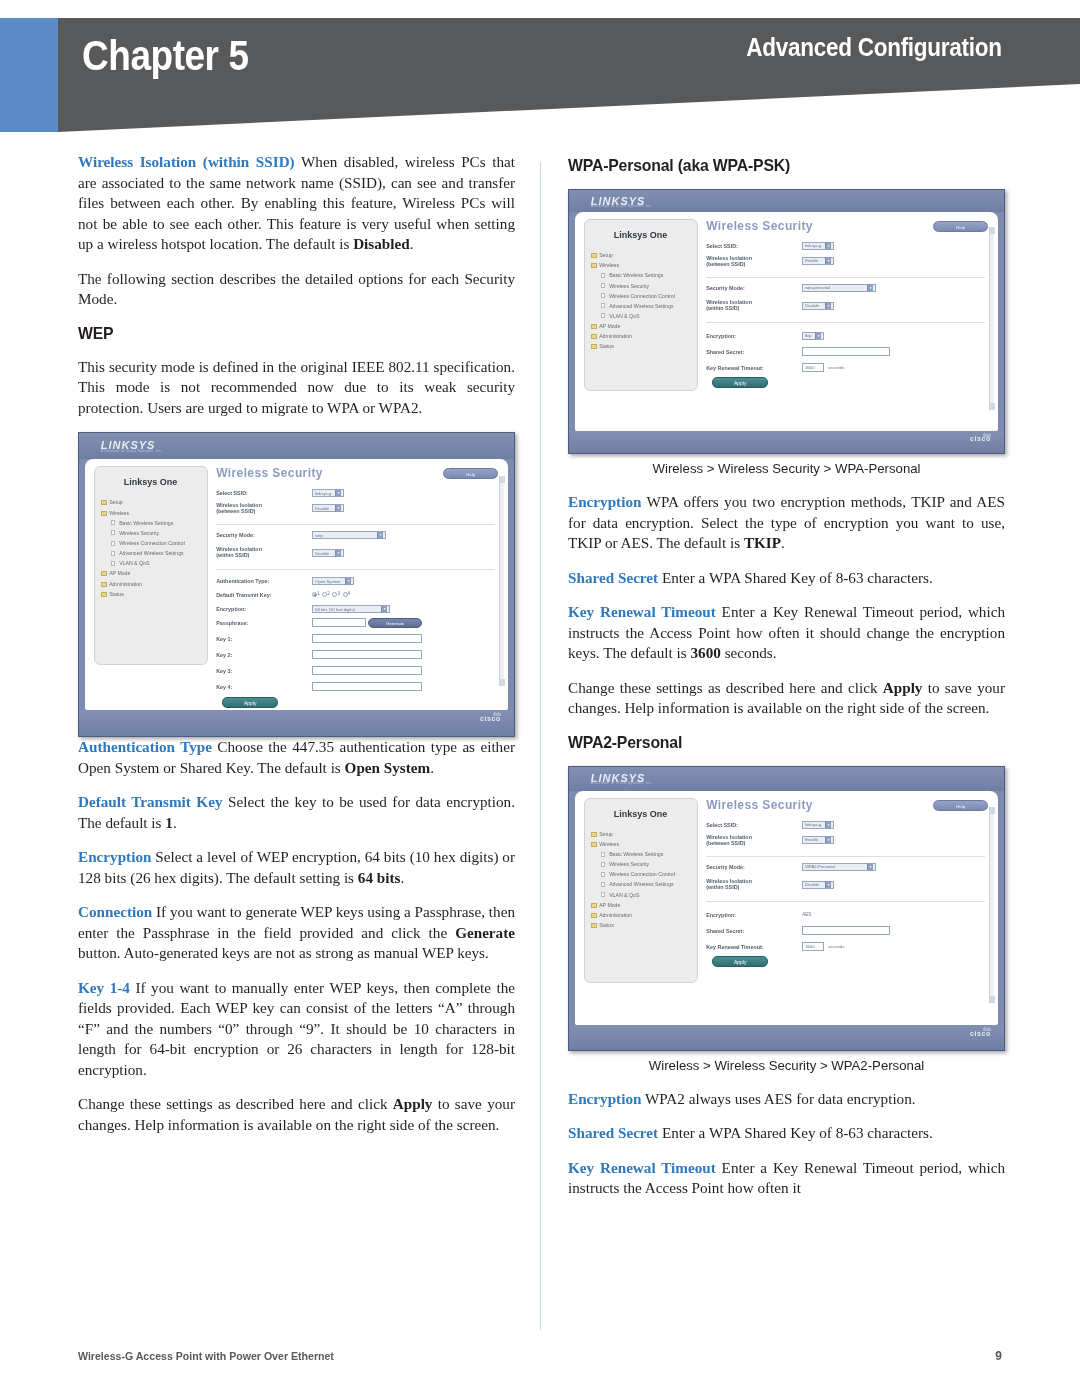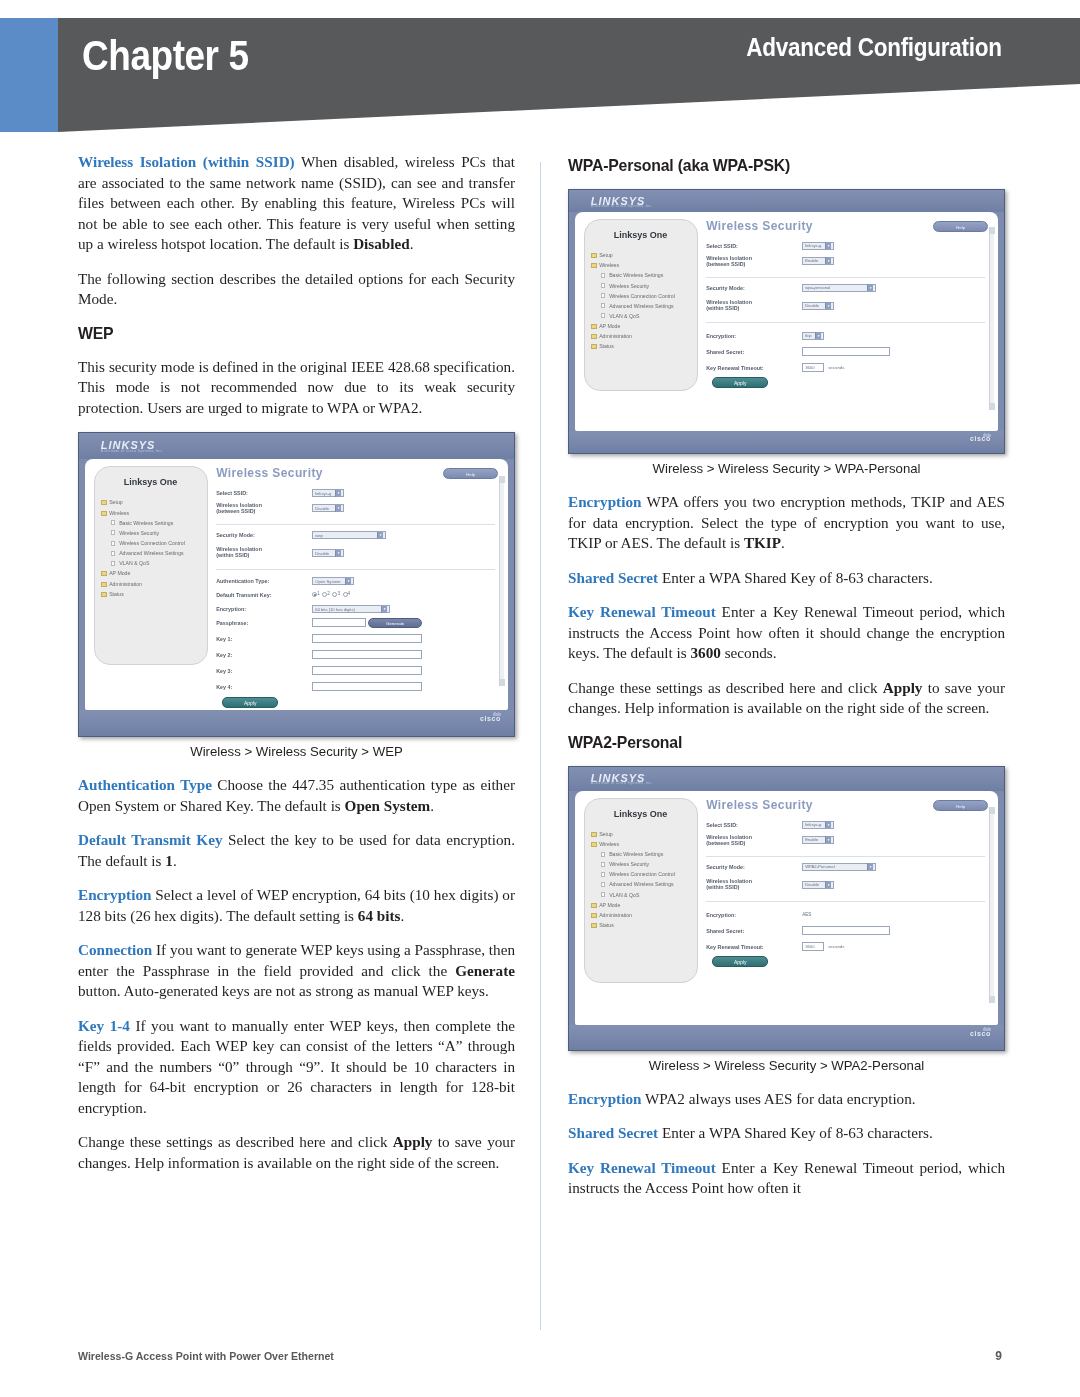--- a/index.html
+++ b/index.html
@@ -94,21 +94,21 @@
   .shot-body {
     position:absolute; left:1.4%; top:8.5%; width:97.2%; height:83%;
     background:#ffffff;
     border-radius:8px 8px 2px 2px;
     overflow:hidden;
   }
   .shot-nav {
     position:absolute; left:2%; top:3%; width:27%; height:79%;
     background:#ececec;
     border:1px solid #d2d2d2;
-    border-radius:16px;
+    border-radius:6px;
   }
   .nav-title {
     text-align:center; margin-top:9%;
     font-size:9px; font-weight:bold; color:#33383f;
   }
   .nav-tree { margin:9% 0 0 5%; }
   .nav-item {
     font-size:5.2px; color:#6b6b6b; line-height:1.95;
     white-space:nowrap; position:relative; padding-left:9px;
   }
@@ -219,21 +219,21 @@
 <div class="col-divider"></div>
 
 <div class="col-left">
 
   <p class="body"><span class="lead">Wireless Isolation (within SSID)</span><span>  When disabled, wireless PCs that are associated to the same network name (SSID), can see and transfer files between each other. By enabling this feature, Wireless PCs will not be able to see each other. This feature is very useful when setting up a wireless hotspot location. The default is </span><span class="bold">Disabled</span><span>.</span></p>
 
   <p class="body">The following section describes the detailed options for each Security Mode.</p>
 
   <h3 class="sec">WEP</h3>
 
-  <p class="body">This security mode is defined in the original IEEE 428.68 specification. This mode is not recommended now due to its weak security protection. Users are urged to migrate to WPA or WPA2.</p>
+  <p class="body">This security mode is defined in the original IEEE 802.11 specification. This mode is not recommended now due to its weak security protection. Users are urged to migrate to WPA or WPA2.</p>
 
   <div class="shot" style="width:437px;height:305px;">
     <div class="shot-topbar">
       <div class="lk-logo">LINKSYS</div>
       <div class="lk-tag">A Division of Cisco Systems, Inc.</div>
     </div>
     <div class="shot-body">
       <div class="shot-nav">
         <div class="nav-title">Linksys One</div>
         <div class="nav-tree">
@@ -349,21 +349,20 @@
           </div>
 
         <div class="scrollbar"></div>
       </div>
     </div>
     <div class="shot-footer">
       <div class="cisco-bars">ıllıılıı</div>
       <div class="cisco">cisco</div>
     </div>
   </div>
-  <div class="caption">Wireless &gt; Wireless Security &gt; WEP</div>
 
   <p class="body"><span class="lead">Authentication Type</span><span>  Choose the 447.35 authentication type as either Open System or Shared Key. The default is </span><span class="bold">Open System</span><span>.</span></p>
 
   <p class="body"><span class="lead">Default Transmit Key</span><span>  Select the key to be used for data encryption. The default is </span><span class="bold">1</span><span>.</span></p>
 
   <p class="body"><span class="lead">Encryption</span><span>  Select a level of WEP encryption, 64 bits (10 hex digits) or 128 bits (26 hex digits). The default setting is </span><span class="bold">64 bits</span><span>.</span></p>
 
   <p class="body"><span class="lead">Connection</span><span>  If you want to generate WEP keys using a Passphrase, then enter the Passphrase in the field provided and click the </span><span class="bold">Generate</span><span> button. Auto-generated keys are not as strong as manual WEP keys.</span></p>
 
   <p class="body"><span class="lead">Key 1-4</span><span>  If you want to manually enter WEP keys, then complete the fields provided. Each WEP key can consist of the letters “A” through “F” and the numbers “0” through “9”. It should be 10 characters in length for 64-bit encryption or 26 characters in length for 128-bit encryption.</span></p>

